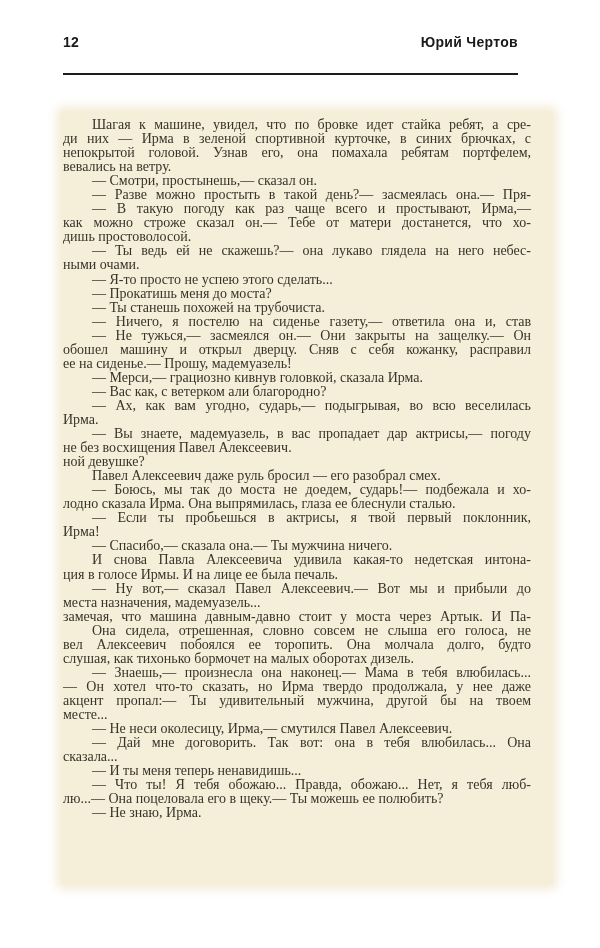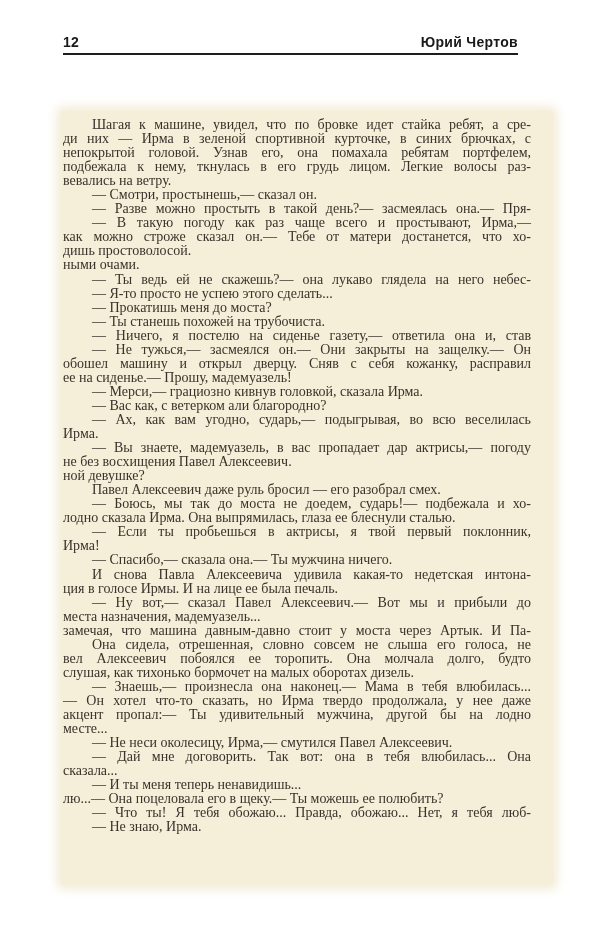--- a/index.html
+++ b/index.html
@@ -11,21 +11,21 @@
     font-family: "Liberation Serif", serif;
   }
   .header {
     position: absolute;
     left: 63px; top: 34px;
     width: 455px;
     display: flex;
     justify-content: space-between;
     align-items: flex-end;
     border-bottom: 2px solid #1d1d1d;
-    padding-bottom: 3px;
+    padding-bottom: 23px;
     font-family: "Liberation Sans", sans-serif;
     font-weight: 700;
     font-size: 14px;
     color: var(--header-color, #1a1a1a);
     letter-spacing: 0.3px;
   }
   .scan-block {
     position: absolute;
     left: 61px; top: 111px;
     width: 492px; height: 774px;
@@ -56,29 +56,28 @@
   <span>12</span>
   <span>Юрий Чертов</span>
 </div>
 
 <div class="scan-block"></div>
 
 <div class="body-text">
     <div class="line first">Шагая к машине, увидел, что по бровке идет стайка ребят, а сре-</div>
     <div class="line">ди них — Ирма в зеленой спортивной курточке, в синих брючках, с</div>
     <div class="line">непокрытой головой. Узнав его, она помахала ребятам портфелем,</div>
-    <div class="line">подбежала к нему, ткнулась в его грудь лицом. Легкие волосы раз-</div>
     <div class="line final">вевались на ветру.</div>
     <div class="line first final">— Смотри, простынешь,— сказал он.</div>
     <div class="line first">— Разве можно простыть в такой день?— засмеялась она.— Пря-</div>
     <div class="line first">— В такую погоду как раз чаще всего и простывают, Ирма,—</div>
     <div class="line">как можно строже сказал он.— Тебе от матери достанется, что хо-</div>
     <div class="line final">дишь простоволосой.</div>
+    <div class="line first">— Ты ведь ей не скажешь?— она лукаво глядела на него небес-</div>
     <div class="line final">ными очами.</div>
-    <div class="line first">— Ты ведь ей не скажешь?— она лукаво глядела на него небес-</div>
     <div class="line first final">— Я-то просто не успею этого сделать...</div>
     <div class="line first final">— Прокатишь меня до моста?</div>
     <div class="line first final">— Ты станешь похожей на трубочиста.</div>
     <div class="line first">— Ничего, я постелю на сиденье газету,— ответила она и, став</div>
     <div class="line first">— Не тужься,— засмеялся он.— Они закрыты на защелку.— Он</div>
     <div class="line">обошел машину и открыл дверцу. Сняв с себя кожанку, расправил</div>
     <div class="line final">ее на сиденье.— Прошу, мадемуазель!</div>
     <div class="line first final">— Мерси,— грациозно кивнув головкой, сказала Ирма.</div>
     <div class="line first final">— Вас как, с ветерком али благородно?</div>
     <div class="line first">— Ах, как вам угодно, сударь,— подыгрывая, во всю веселилась</div>
@@ -95,22 +94,22 @@
     <div class="line first">И снова Павла Алексеевича удивила какая-то недетская интона-</div>
     <div class="line final">ция в голосе Ирмы. И на лице ее была печаль.</div>
     <div class="line first">— Ну вот,— сказал Павел Алексеевич.— Вот мы и прибыли до</div>
     <div class="line final">места назначения, мадемуазель...</div>
     <div class="line">замечая, что машина давным-давно стоит у моста через Артык. И Па-</div>
     <div class="line first">Она сидела, отрешенная, словно совсем не слыша его голоса, не</div>
     <div class="line">вел Алексеевич побоялся ее торопить. Она молчала долго, будто</div>
     <div class="line final">слушая, как тихонько бормочет на малых оборотах дизель.</div>
     <div class="line first">— Знаешь,— произнесла она наконец.— Мама в тебя влюбилась...</div>
     <div class="line">— Он хотел что-то сказать, но Ирма твердо продолжала, у нее даже</div>
-    <div class="line">акцент пропал:— Ты удивительный мужчина, другой бы на лодно</div>
+    <div class="line">акцент пропал:— Ты удивительный мужчина, другой бы на твоем</div>
     <div class="line final">месте...</div>
     <div class="line first final">— Не неси околесицу, Ирма,— смутился Павел Алексеевич.</div>
     <div class="line first">— Дай мне договорить. Так вот: она в тебя влюбилась... Она</div>
     <div class="line final">сказала...</div>
     <div class="line first final">— И ты меня теперь ненавидишь...</div>
+    <div class="line first">— Что ты! Я тебя обожаю... Правда, обожаю... Нет, я тебя люб-</div>
     <div class="line final">лю...— Она поцеловала его в щеку.— Ты можешь ее полюбить?</div>
-    <div class="line first">— Что ты! Я тебя обожаю... Правда, обожаю... Нет, я тебя люб-</div>
     <div class="line first final">— Не знаю, Ирма.</div>
   </div>
 
 </body></html>

